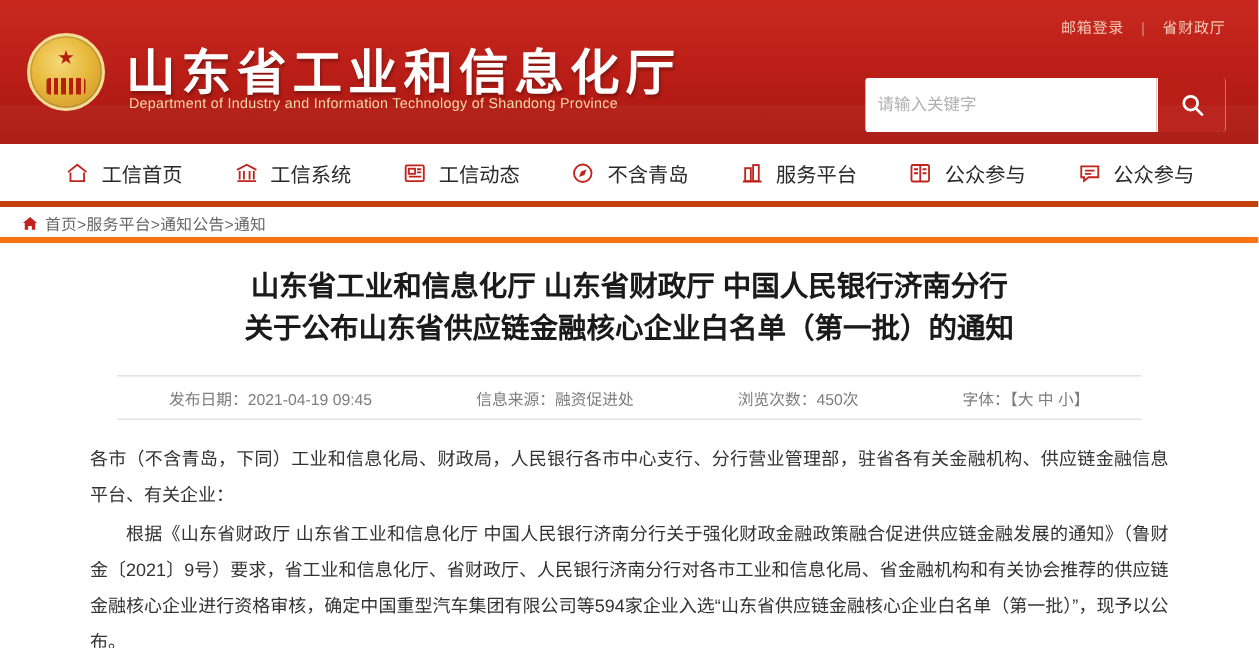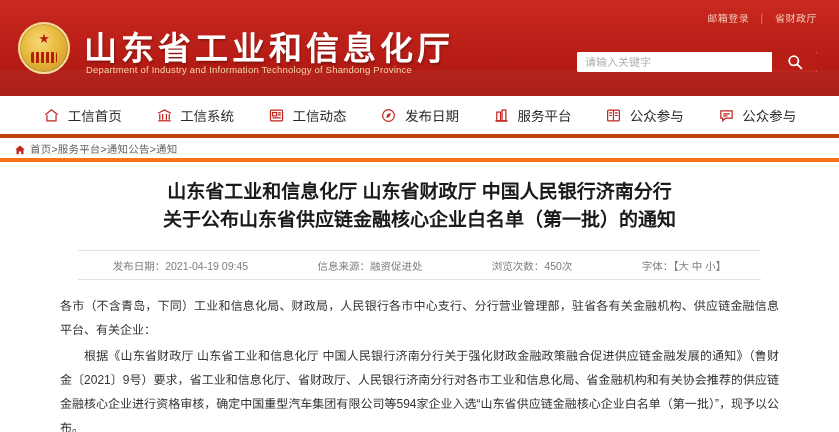--- a/index.html
+++ b/index.html
@@ -79,21 +79,21 @@
     color: #f3c9b6;
     font-size: 10px;
     letter-spacing: 0.5px;
   }
   .toplinks span { cursor: pointer; }
   .toplinks .sep { margin: 0 8px; color: #d98b78; }
 
   .searchbox {
     position: absolute;
     right: 22px; top: 52px;
-    width: 240px; height: 20px;
+    width: 240px; height: 36px;
     display: flex;
     background: #fff;
     border-radius: 2px;
     overflow: hidden;
   }
   .searchbox input {
     flex: 1;
     border: none;
     outline: none;
     padding: 0 8px;
@@ -260,21 +260,21 @@
       <span>工信动态</span>
     </div>
 
     <div class="nav-item">
       <span class="nav-ico">
         <svg width="17" height="17" viewBox="0 0 18 18" fill="none" stroke="currentColor" stroke-width="1.3">
           <circle cx="9" cy="9" r="6.2"></circle>
           <path d="M11.6 6.4L7.8 7.8 6.4 11.6l3.8-1.4z" fill="currentColor" stroke="none"></path>
         </svg>
       </span>
-      <span>发布日期</span>
+      <span>不含青岛</span>
     </div>
 
     <div class="nav-item">
       <span class="nav-ico">
         <svg width="17" height="17" viewBox="0 0 18 18" fill="none" stroke="currentColor" stroke-width="1.3">
           <path d="M2.4 14.8h13.2"></path>
           <rect x="4" y="5.4" width="4" height="9.2"></rect>
           <rect x="9.6" y="3.2" width="4" height="11.4"></rect>
         </svg>
       </span>

